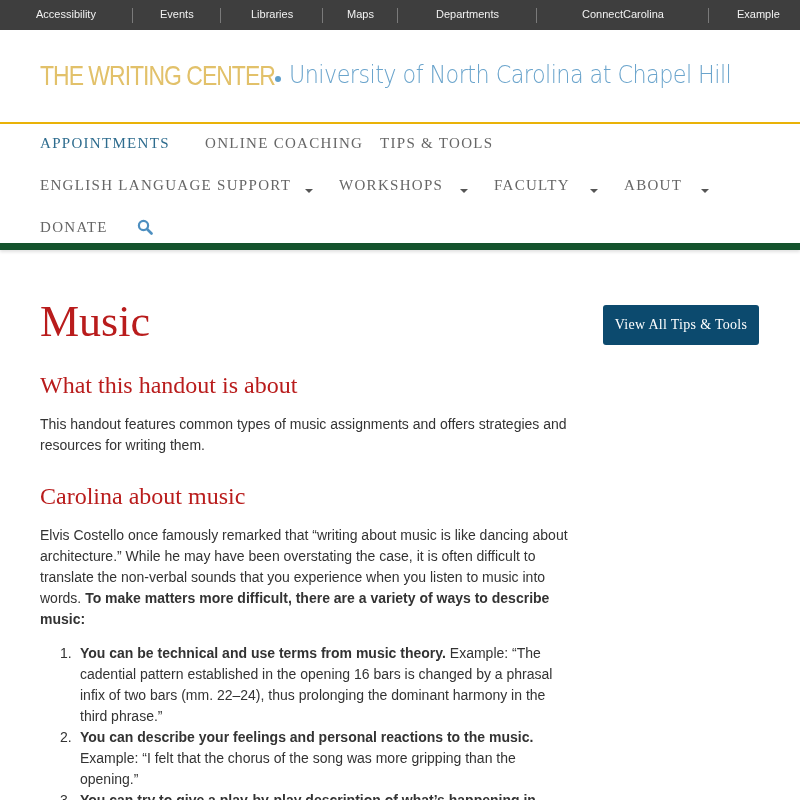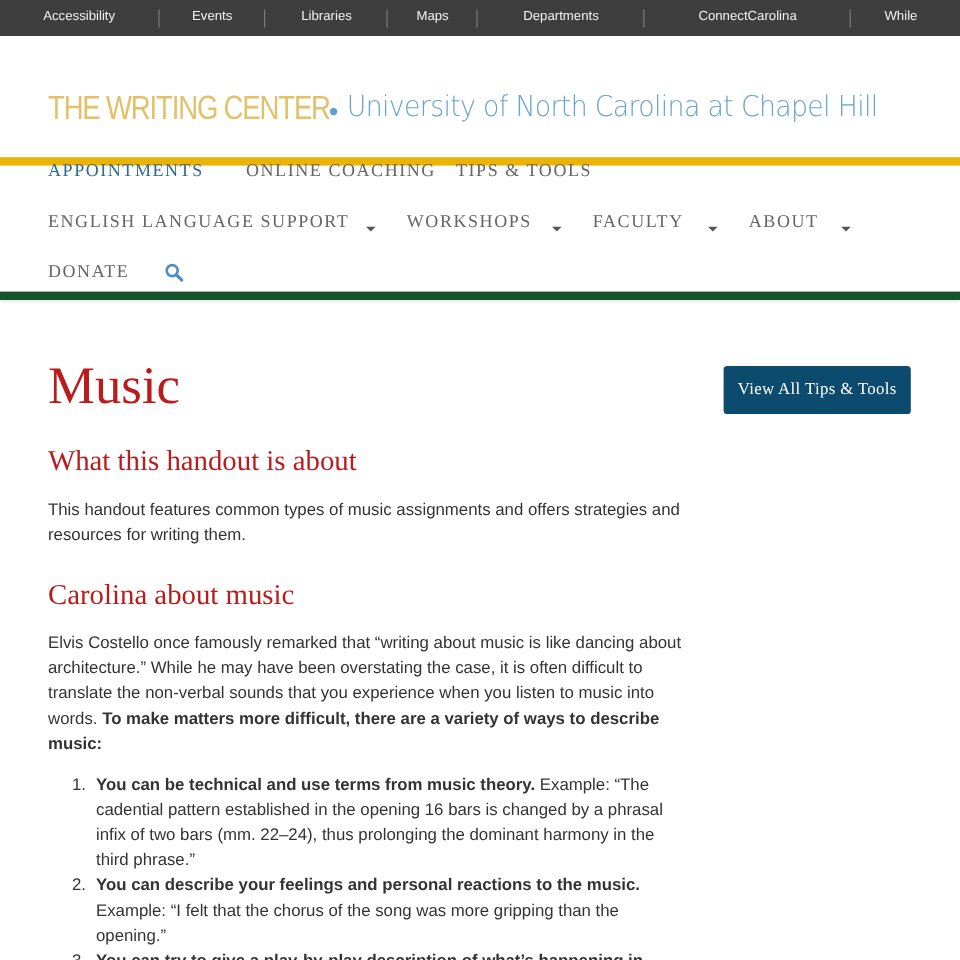--- a/index.html
+++ b/index.html
@@ -12,22 +12,22 @@
   }
   .util-item {
     position: absolute; top: 0; height: 30px; line-height: 29px;
     color: #f2f2f2; font-size: 11px; white-space: nowrap; text-decoration: none;
   }
   .util-sep {
     position: absolute; top: 8px; width: 1px; height: 15px; background: #7a7a7a;
   }
 
   .logo-band {
-    position: absolute; left: 0; top: 44px; width: 800px; height: 94px;
-    border-bottom: 7px solid #eab308;
+    position: absolute; left: 0; top: 30px; width: 800px; height: 94px;
+    border-bottom: 2px solid #eab308;
   }
   .logo-wc {
     position: absolute; left: 40px; top: 30px; font-family: "Liberation Sans", sans-serif;
     font-size: 28px; color: #e2c16a; letter-spacing: -1.2px; transform: scaleX(0.82);
     transform-origin: left center; white-space: nowrap; font-weight: normal;
   }
   .logo-dot {
     position: absolute; left: 275px; top: 46px; width: 6px; height: 6px; border-radius: 50%;
     background: #5f9fcb;
   }
@@ -85,21 +85,21 @@
   <a class="util-item" style="left:160px">Events</a>
   <div class="util-sep" style="left:220px"></div>
   <a class="util-item" style="left:251px">Libraries</a>
   <div class="util-sep" style="left:322px"></div>
   <a class="util-item" style="left:347px">Maps</a>
   <div class="util-sep" style="left:397px"></div>
   <a class="util-item" style="left:436px">Departments</a>
   <div class="util-sep" style="left:536px"></div>
   <a class="util-item" style="left:582px">ConnectCarolina</a>
   <div class="util-sep" style="left:708px"></div>
-  <a class="util-item" style="left:737px">While</a>
+  <a class="util-item" style="left:737px">Example</a>
 </div>
 
 <div class="logo-band">
   <a>
     <span class="logo-wc">THE WRITING CENTER</span>
     <span class="logo-dot"></span>
     <span class="logo-unc">University of North Carolina at Chapel Hill</span>
   </a>
 </div>
 

